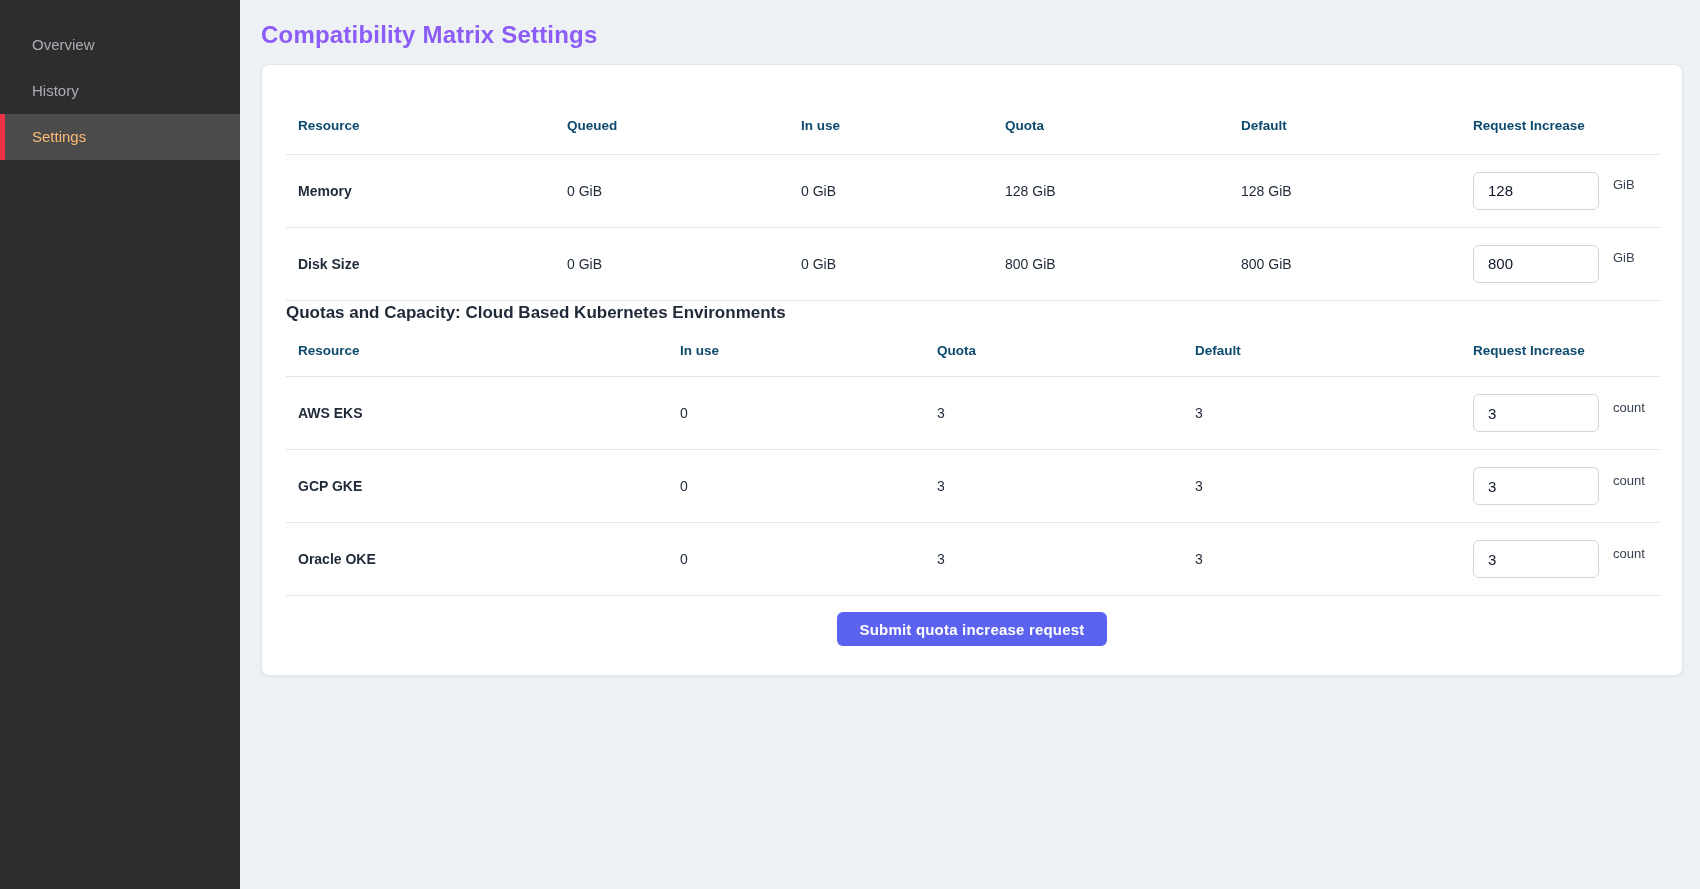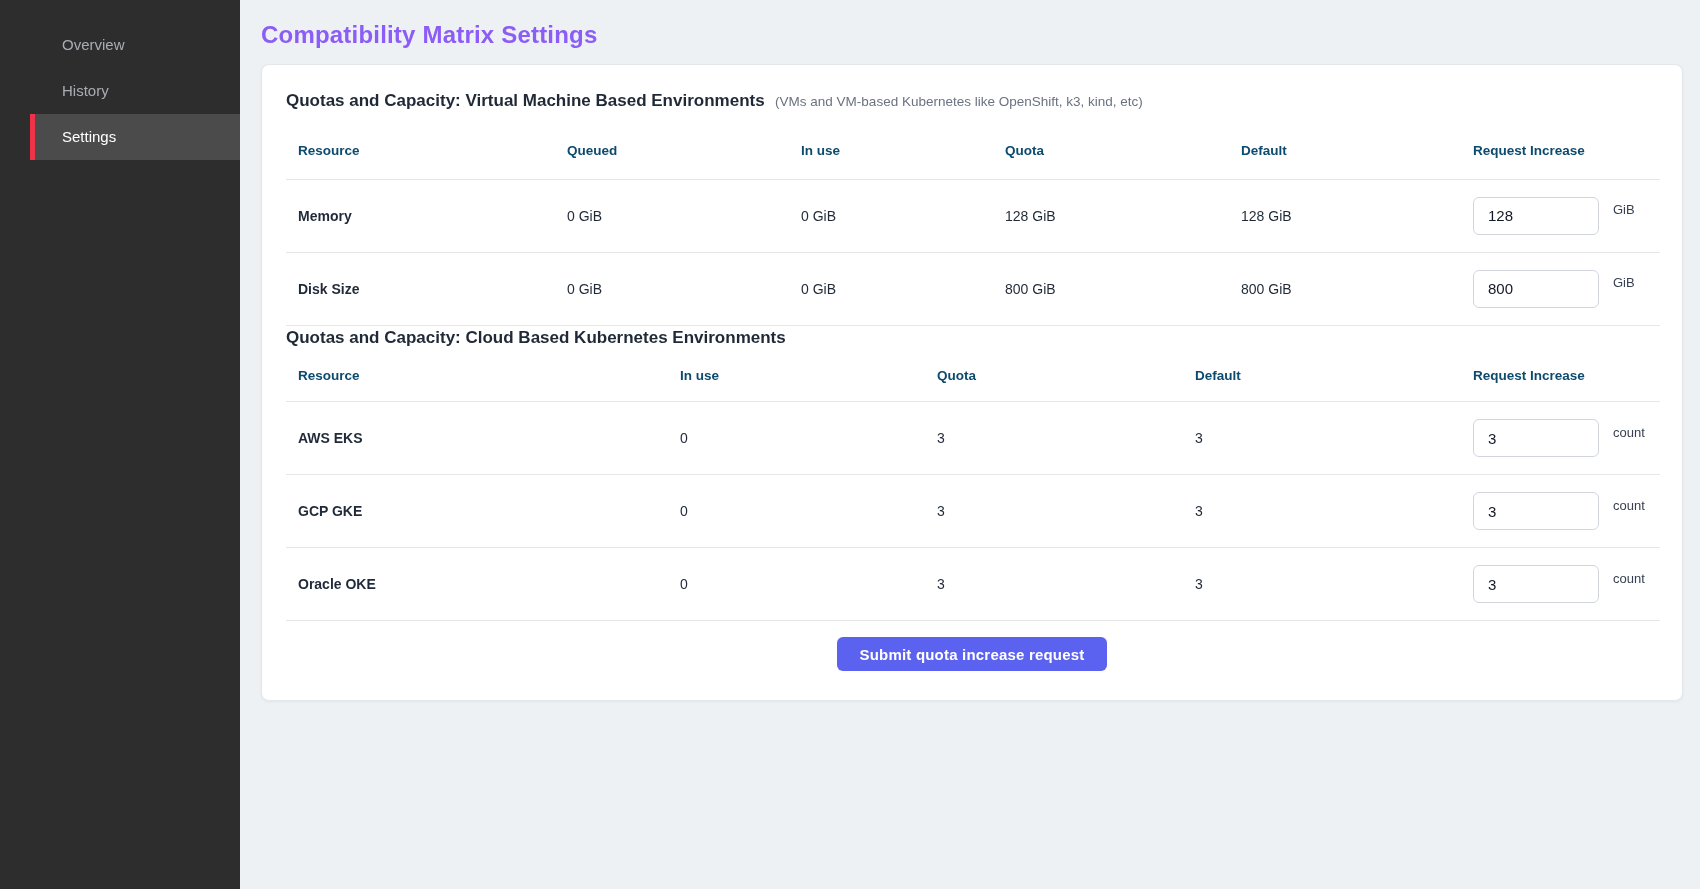--- a/index.html
+++ b/index.html
@@ -15,29 +15,29 @@
     width:1700px;height:889px;overflow:hidden;
     background:var(--page-bg);
     font-family:"Liberation Sans","DejaVu Sans",sans-serif;
     color:var(--ink);
   }
   
   .sidebar{
     position:fixed;left:0;top:0;width:240px;height:889px;
     background:#2d2d2d;
   }
-  .nav{padding-top:22px;padding-left:30px;}
+  .nav{padding-top:22px;}
   .nav-item{
     height:46px;line-height:46px;
     padding-left:32px;
     font-size:15px;color:#a9adb3;
     cursor:pointer;white-space:nowrap;
   }
   .nav-item.active{
-    background:#4b4b4b;color:#ffffff;
+    background:#4b4b4b;color:#fdba74;
     border-left:5px solid var(--accent-red);
     padding-left:27px;font-weight:500;
   }
   
   .main{margin-left:240px;padding:18px 17px 0 21px;}
   h1.page-title{
     font-size:24px;font-weight:700;color:#8b5cf6;
     margin:2px 0 14px 0;line-height:30px;letter-spacing:.2px;
   }
   .card{
@@ -102,24 +102,20 @@
     <div class="nav-item">History</div>
     <div class="nav-item active">Settings</div>
   </div>
 </div>
 
 <div class="main">
   <h1 class="page-title">Compatibility Matrix Settings</h1>
 
   <div class="card">
 
-    <div class="sec-head">
-      <span class="sec-title">Quotas and Capacity: Virtual Machine Based Environments</span>
-      <span class="sec-sub">(VMs and VM-based Kubernetes like OpenShift, k3, kind, etc)</span>
-    </div>
 
     <table class="quota first">
       <colgroup>
         <col style="width:280px">
           <col style="width:234px">
           <col style="width:204px">
         <col style="width:236px">
           <col style="width:232px">
           <col style="width:188px">
       </colgroup>

